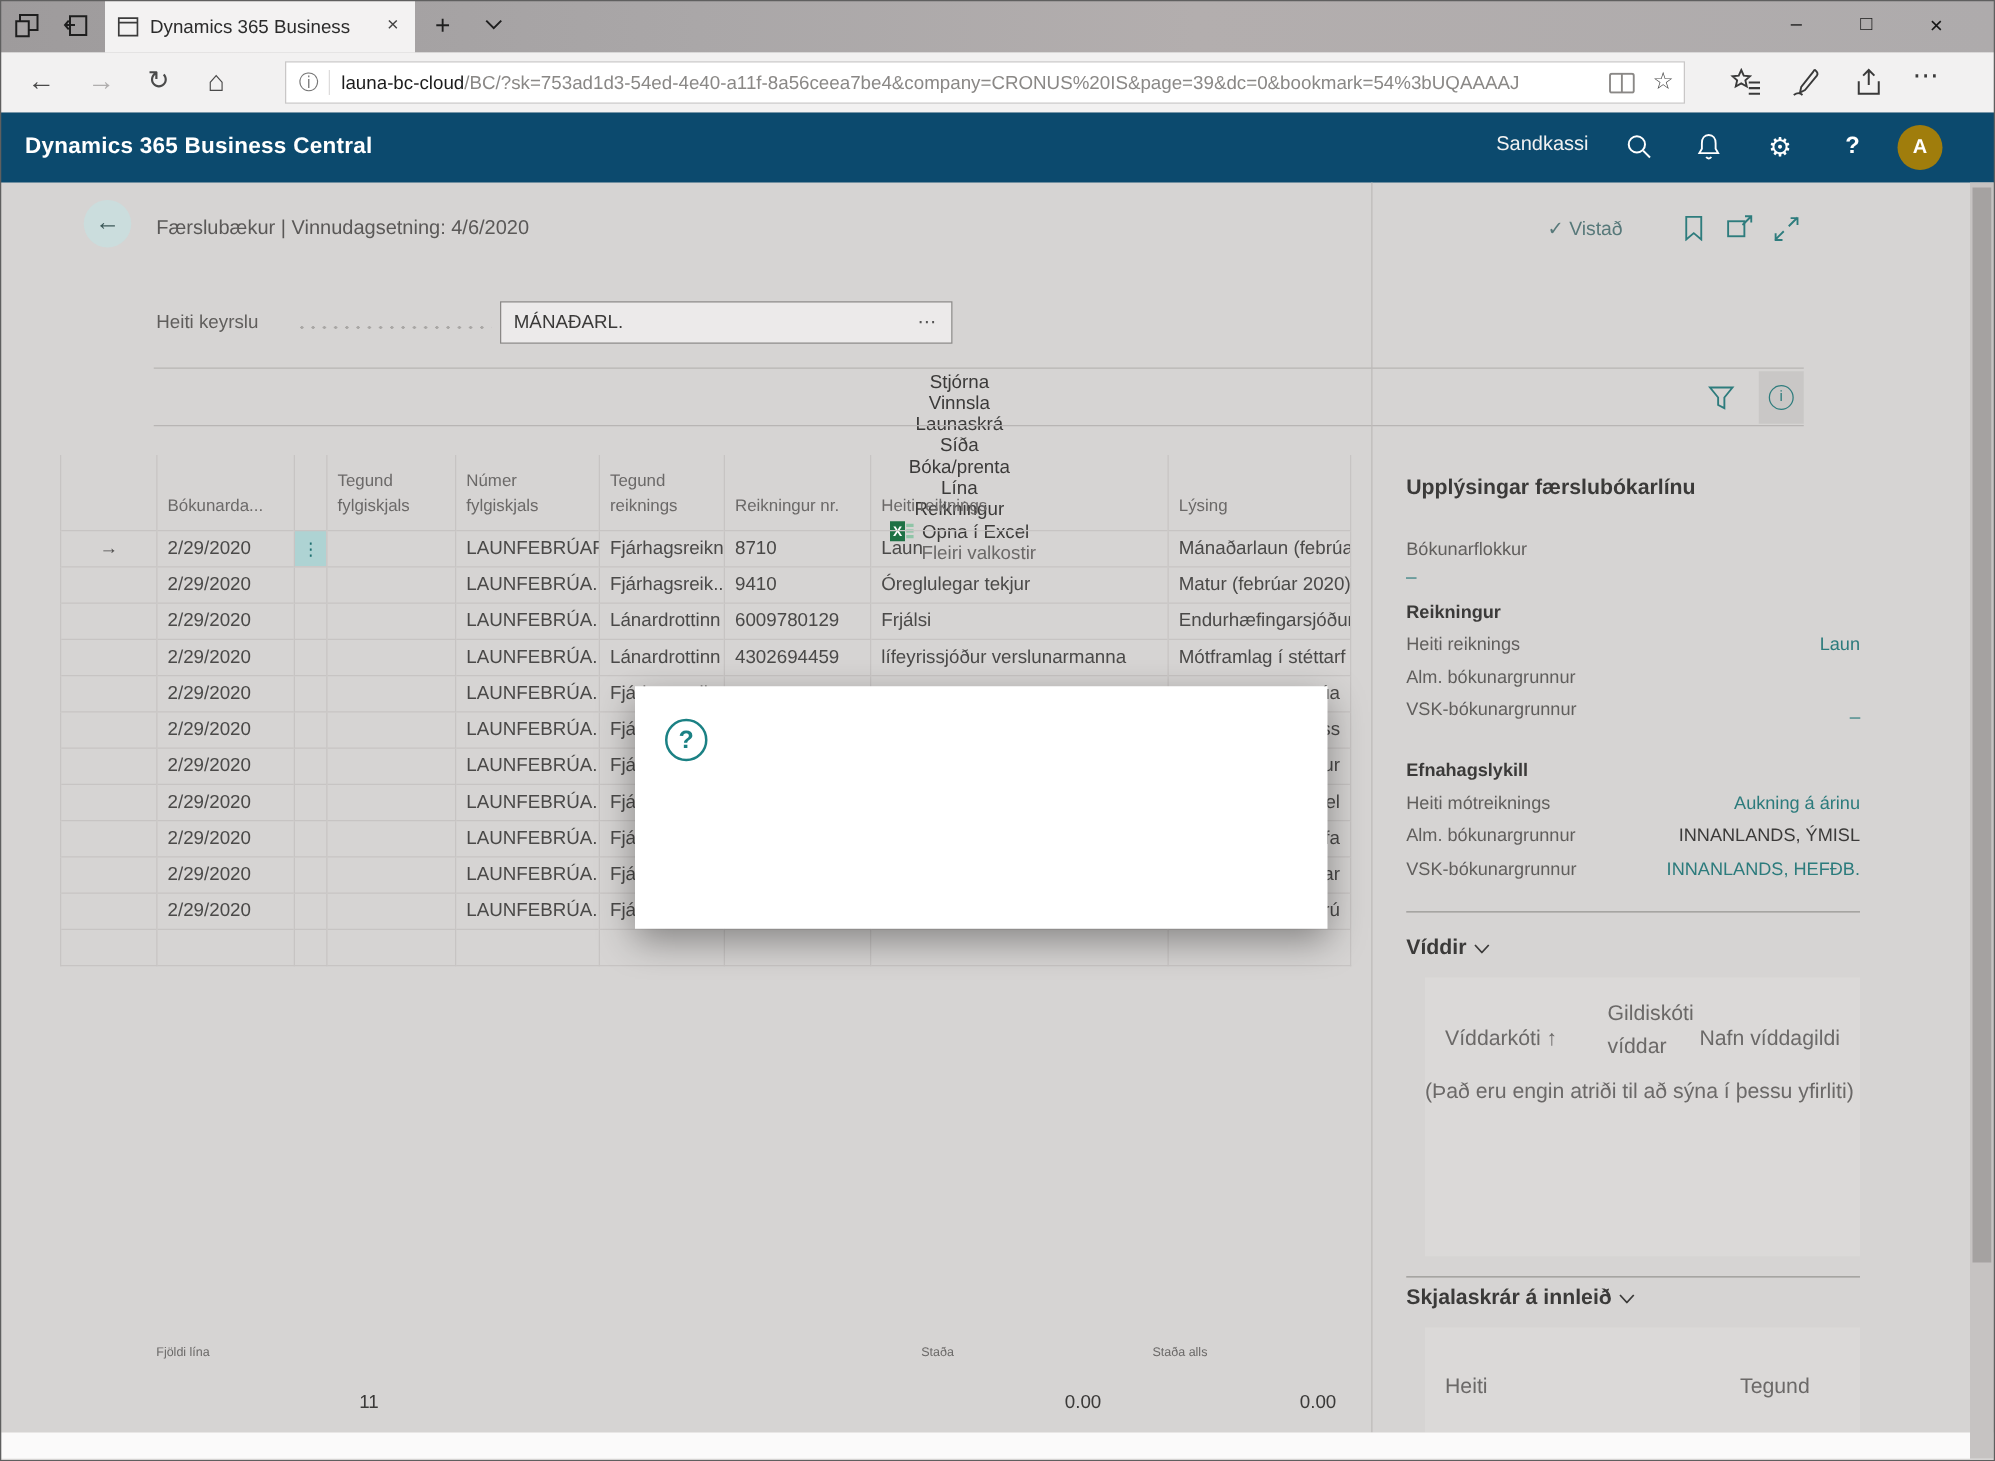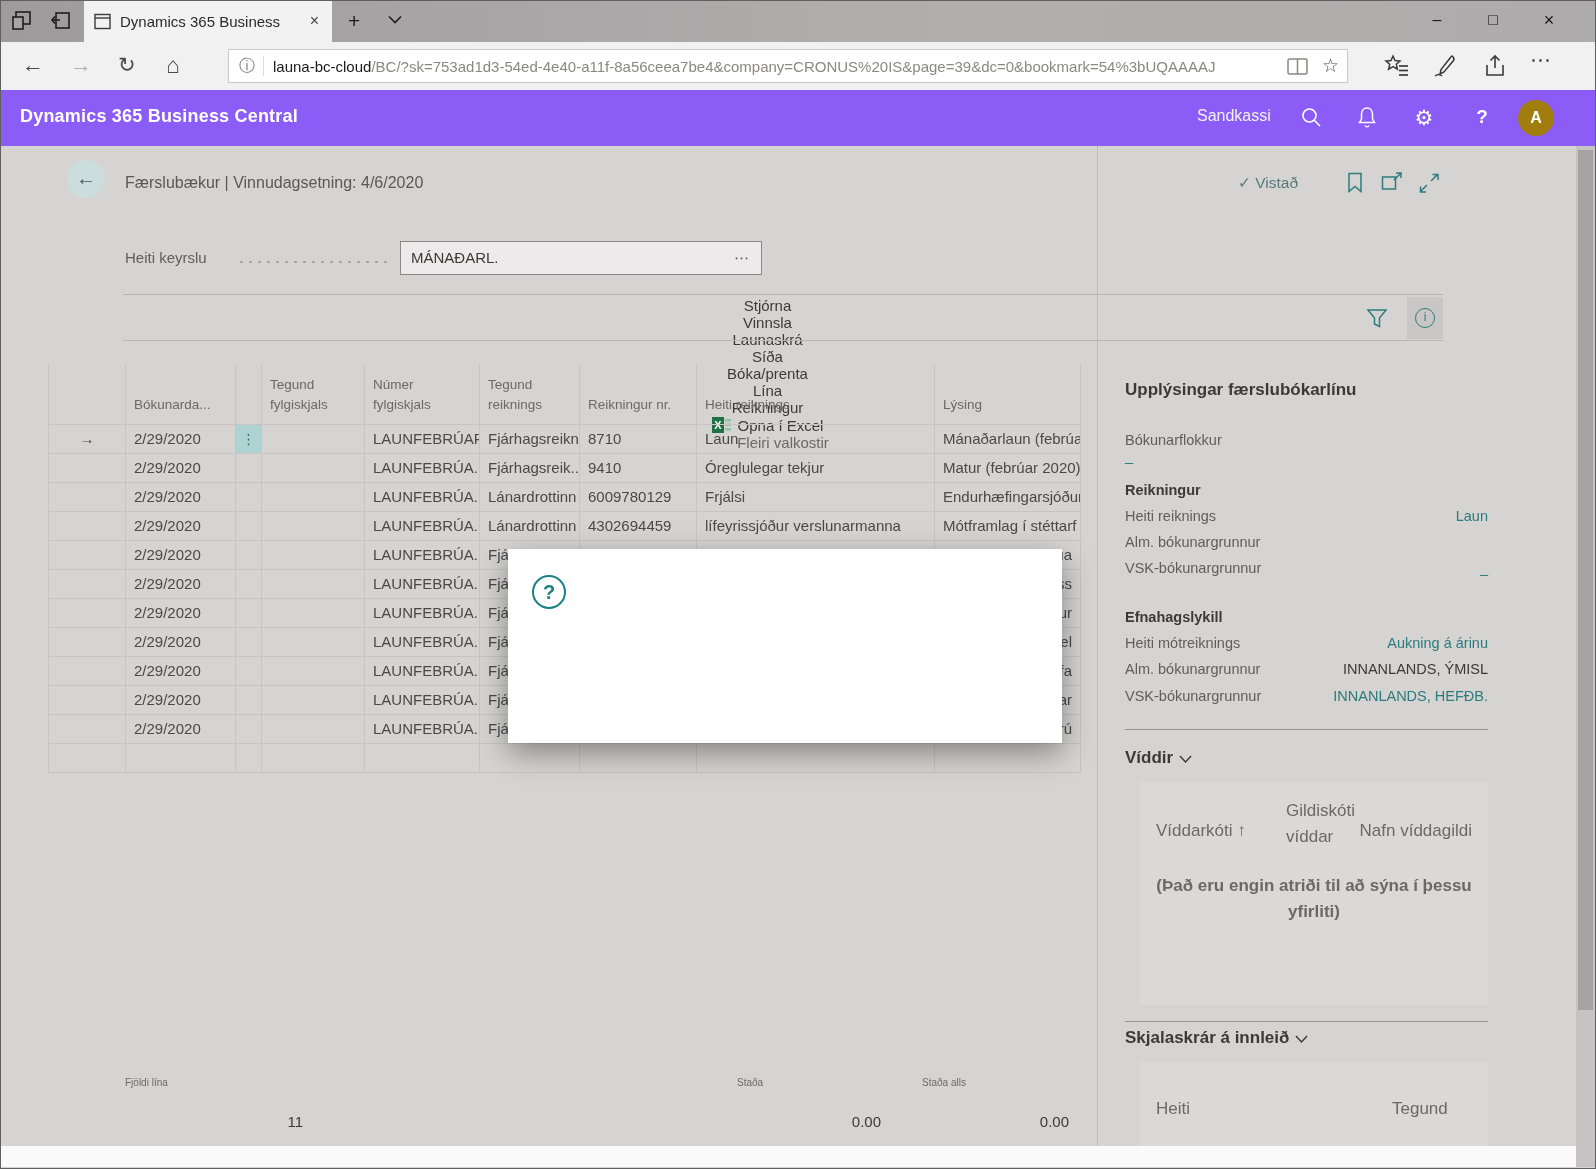--- a/index.html
+++ b/index.html
@@ -24,21 +24,21 @@
   #address-bar { position:absolute; left:228px; top:7px; width:1120px; height:34px; background:#fff;
     border:1px solid #c9c7c7; display:flex; align-items:center; padding:0 8px; }
   #address-bar .info { color:#767676; font-size:16px; margin:0 8px 0 2px; }
   #address-bar .sep { width:1px; height:20px; background:#dddcdc; margin-right:9px; }
   #address-bar .url { font-size:15px; white-space:nowrap; overflow:hidden; flex:1; }
   #address-bar .url .domain { color:#1b1b1b; }
   #address-bar .url .rest { color:#8a8886; }
   .rightnav-icon { position:absolute; top:11px; color:#3a3a3a; }
 
   
-  #bc-header { position:absolute; left:0; top:90px; width:1596px; height:56px; background:#8b5cf6; color:#fff; }
+  #bc-header { position:absolute; left:0; top:90px; width:1596px; height:56px; background:#0c4a6e; color:#fff; }
   #bc-title { position:absolute; left:20px; top:16px; font-size:18px; font-weight:700; letter-spacing:.2px; }
   #bc-env { position:absolute; left:1197px; top:17px; font-size:16px; color:#f2f2f2; }
   .hdr-ic { position:absolute; top:16px; width:24px; height:24px; color:#fff; text-align:center; }
   #avatar { position:absolute; left:1518px; top:10px; width:36px; height:36px; border-radius:50%;
     background:#a07d0c; color:#fff; font-size:16px; font-weight:700; text-align:center; line-height:36px; }
 
   
   #back-btn { position:absolute; left:67px; top:160px; width:38px; height:38px; border-radius:50%;
     background:#cbdddd; color:#3e5a5a; font-size:20px; text-align:center; line-height:36px; }
   #page-title { position:absolute; left:125px; top:174px; font-size:16px; color:#5a5857; }
@@ -492,21 +492,21 @@
 
 <div class="fb fb-title" style="top:748px;">
   <span>Víddir</span><span class="chev"><svg width="13" height="8" viewBox="0 0 13 8">
         <polyline points="1,1 6.5,7 12,1" fill="none" stroke="#3b3a39" stroke-width="1.4"></polyline>
       </svg></span>
 </div>
 <div class="fb-box" style="top:782px;height:223px;">
   <div class="hd" style="position:absolute;left:16px;top:36px;"><span>Víddarkóti</span> <span>↑</span></div>
   <div class="hd" style="position:absolute;left:146px;top:16px;"><span>Gildiskóti</span><br><span>víddar</span></div>
   <div class="hd" style="position:absolute;right:16px;top:36px;">Nafn víddagildi</div>
-  <div class="hd" style="position:absolute;left:0;right:0;top:91px;text-align:center;font-weight:bold;">(Það eru engin atriði til að sýna í þessu yfirliti)</div>
+  <div class="hd" style="position:absolute;left:0;right:0;top:78px;">(Það eru engin atriði til að sýna í þessu yfirliti)</div>
 </div>
 
 <div class="fb-hr" style="top:1021px;"></div>
 
 <div class="fb fb-title" style="top:1028px;">
   <span>Skjalaskrár á innleið</span><span class="chev"><svg width="13" height="8" viewBox="0 0 13 8">
         <polyline points="1,1 6.5,7 12,1" fill="none" stroke="#3b3a39" stroke-width="1.4"></polyline>
       </svg></span>
 </div>
 <div class="fb-box" style="top:1062px;height:84px;">

